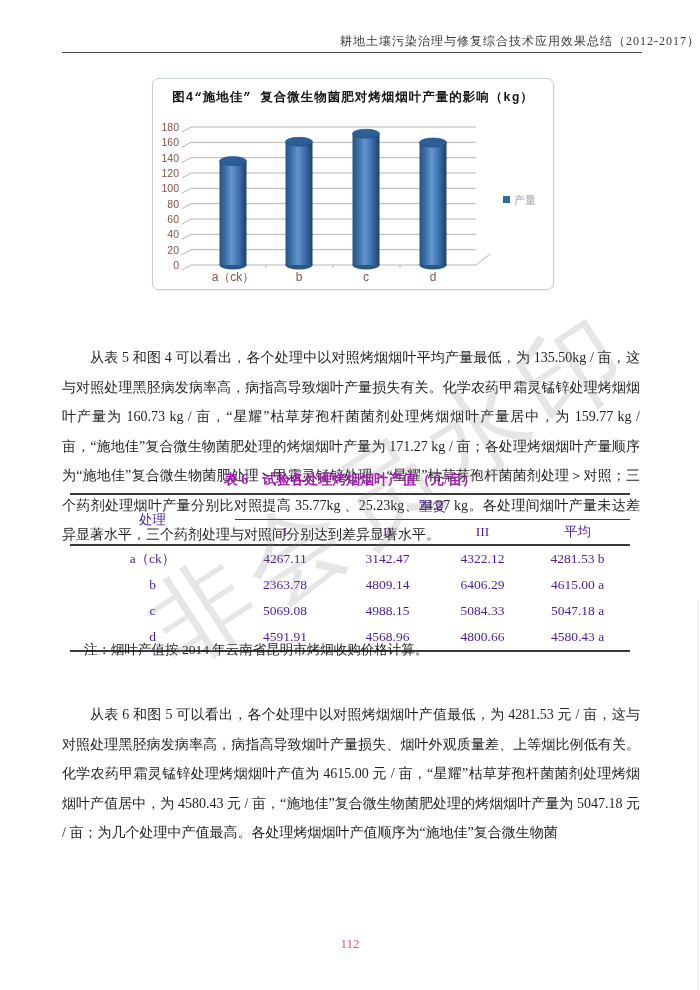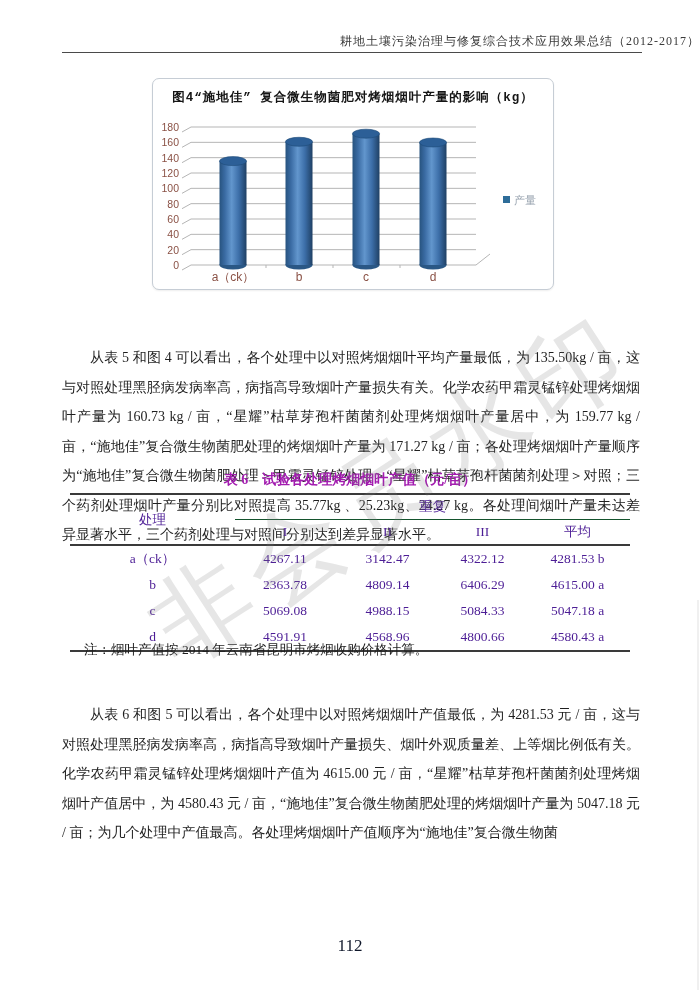--- a/index.html
+++ b/index.html
@@ -68,21 +68,21 @@
   .value-table th.row-header{border-bottom:2px solid #3a3a3a;}
   .value-table tbody td{height:26px;line-height:26px;}
 
   .table-note{
     position:absolute;top:641px;left:84px;font-size:13.5px;color:#1f1f1f;z-index:3;
   }
 
   
   .footer-page{
     position:absolute;top:936px;left:0;right:0;text-align:center;
-    font-size:17px;color:#0f172a;
+    font-size:13px;color:#ec4899;
   }
 
   
   .scan-edge{position:absolute;right:1px;top:600px;bottom:0;width:2px;
     background:rgba(0,0,0,0.06);}
 </style>
 </head>
 <body>
 
 <div class="header-title">耕地土壤污染治理与修复综合技术应用效果总结（2012-2017）</div>

